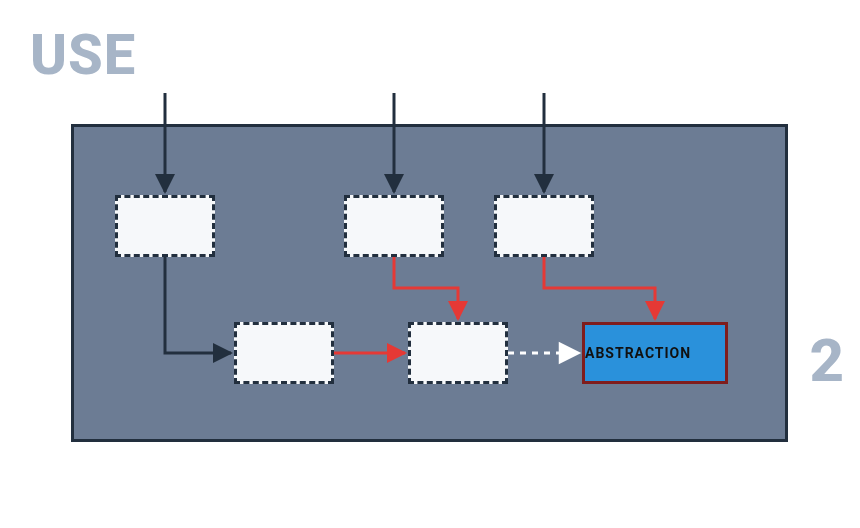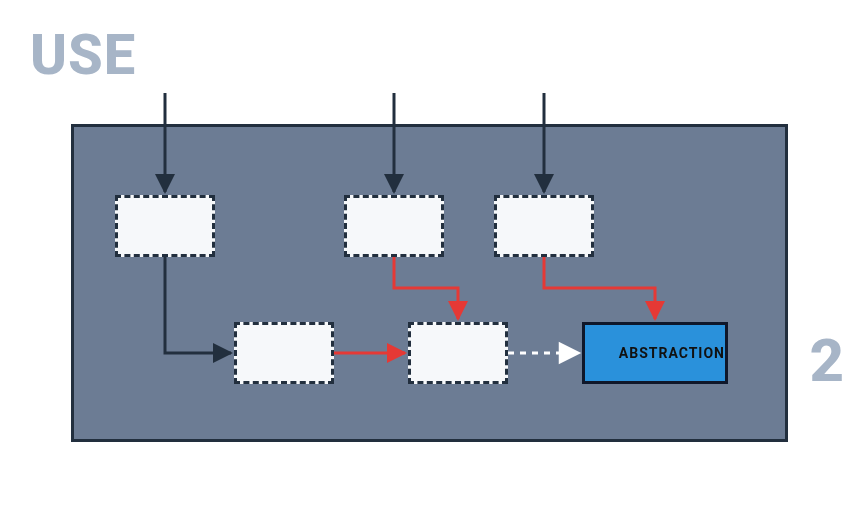--- a/index.html
+++ b/index.html
@@ -3,21 +3,21 @@
 <meta charset="utf-8">
 <style>
   html,body{margin:0;padding:0;width:860px;height:528px;background:#fff;font-family:-apple-system,BlinkMacSystemFont,"Segoe UI",Roboto,Helvetica,Arial,sans-serif;overflow:hidden}
   .stage{position:relative;width:860px;height:400px}
   .title{position:absolute;left:30px;top:22px;font-size:56px;font-weight:800;letter-spacing:1px;color:#A7B5C7;user-select:none}
   .pagenum{position:absolute;right:16px;bottom:4px;font-size:60px;font-weight:800;color:#A7B5C7;user-select:none}
   .panel{position:absolute;left:71px;top:124px;width:717px;height:318px;background:#6C7C94;border:3px solid #222F3E;box-sizing:border-box}
   svg.wires{position:absolute;left:0;top:0;width:860px;height:528px;overflow:visible}
   .box{position:absolute;box-sizing:border-box}
   .ghost{background:#F6F8FA;border:3px dashed #222F3E}
-  .solid{background:#2A91DB;border:3px solid #0f172a;display:flex;align-items:center;justify-content:flex-end}
+  .solid{background:#2A91DB;border:3px solid #7f1d1d;display:flex;align-items:center;justify-content:flex-start}
   .solid span{font-size:14px;font-weight:700;letter-spacing:1px;color:#111}
 </style>
 </head>
 <body>
 
 <div class="stage">
   <div class="title">USE</div>
 
   <div class="panel"></div>
 

